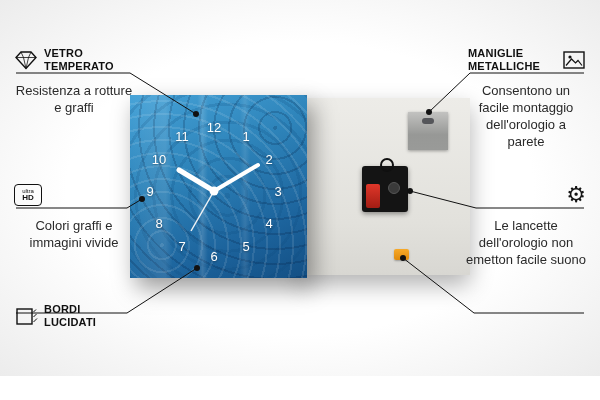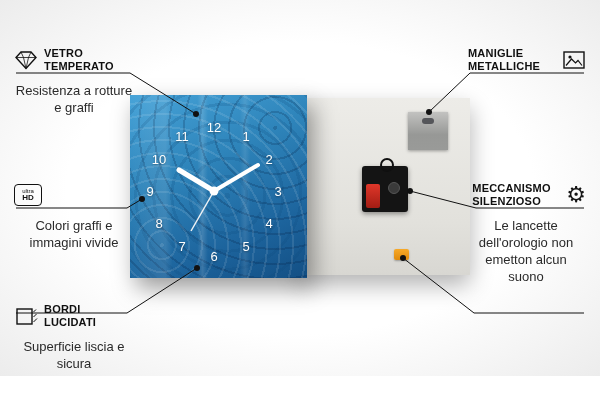--- a/index.html
+++ b/index.html
@@ -176,38 +176,37 @@
   <div class="callout left" style="left:14px;top:302px">
     <div class="co-head">
       <span class="co-icon">
         <svg width="24" height="22" viewBox="0 0 24 22">
           <rect x="3" y="4" width="15" height="15" fill="none" stroke="#111" stroke-width="1.4"></rect>
           <path d="M19.5 7 L22 4.5 M19.5 12 L22.5 9 M19.5 17 L23 13.5" stroke="#111" stroke-width="1" fill="none"></path>
         </svg>
       </span>
       <span class="co-title">BORDI LUCIDATI</span>
     </div>
-    <div class="co-desc">Superficie liscia e sicura</div>
   </div>
 
   <div class="callout right" style="left:466px;top:46px">
     <div class="co-head">
       <span class="co-icon">
         <svg width="24" height="22" viewBox="0 0 24 22">
           <rect x="2" y="3" width="20" height="16" fill="none" stroke="#111" stroke-width="1.4"></rect>
           <circle cx="8" cy="8" r="1.6" fill="#111"></circle>
           <path d="M4 16.5 L9.5 10 L13.5 14 L16 11.5 L20 16.5" fill="none" stroke="#111" stroke-width="1.2"></path>
         </svg>
       </span>
       <span class="co-title">MANIGLIE METALLICHE</span>
     </div>
+    <div class="co-desc">Consentono un facile montaggio dell'orologio a parete</div>
   </div>
 
   <div class="callout right" style="left:466px;top:181px">
     <div class="co-head">
       <span class="co-icon gear-glyph">⚙</span>
-      <span class="co-title">MECCANISMO SILENZIOSO</span>
-    </div>
-    <div class="co-desc">Le lancette dell'orologio non emetton alcun suono</div>
+    </div>
+    <div class="co-desc">Le lancette dell'orologio non emetton facile suono</div>
   </div>
 
 
 </div>
 
 </body></html>

